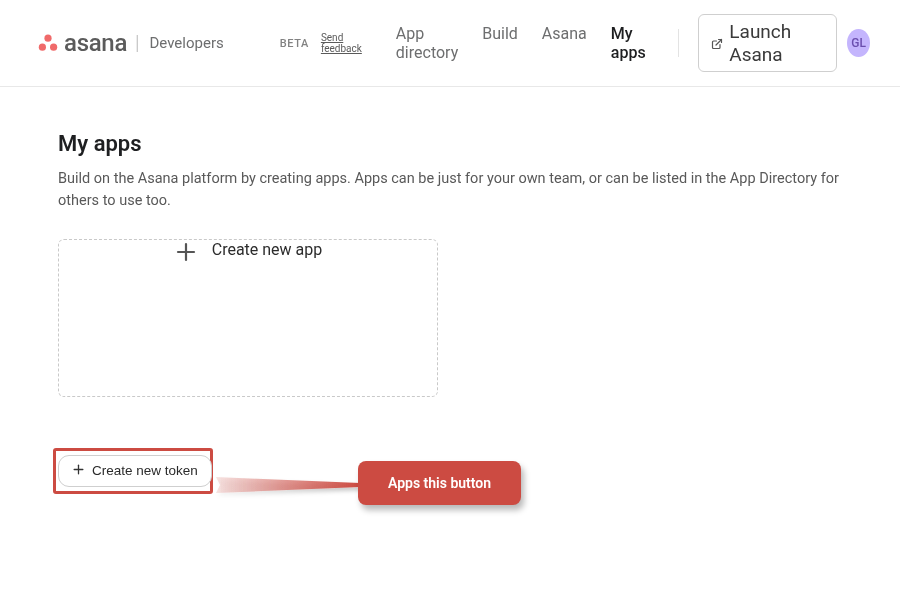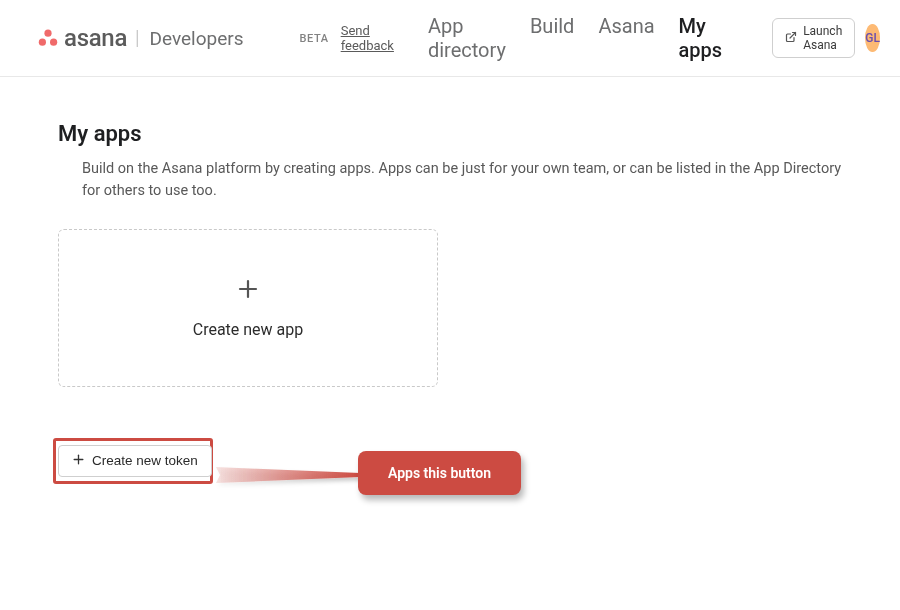--- a/index.html
+++ b/index.html
@@ -33,46 +33,46 @@
     color: #5b5b5b;
     letter-spacing: -0.3px;
   }
   .brand-sep {
     color: #b9b9b9;
     font-size: 20px;
     margin: 0 4px 0 2px;
     font-weight: 300;
   }
   .brand-dev {
-    font-size: 19px;
+    font-size: 15px;
     color: #6d6e6f;
     font-weight: 400;
   }
   .badge-beta {
     font-size: 11px;
     color: #828282;
     letter-spacing: 0.6px;
     margin-left: 6px;
     font-weight: 500;
     padding-left: 44px;
   }
   .feedback-link {
-    font-size: 13px;
+    font-size: 10px;
     color: #5a5a5a;
     text-decoration: underline;
     margin-left: 6px;
     cursor: pointer;
   }
   .nav {
     display: flex;
     gap: 24px;
     margin-left: 24px;
   }
   .nav-item {
-    font-size: 20px;
+    font-size: 16px;
     color: #6d6e6f;
     cursor: pointer;
   }
   .nav-item.active {
     color: #1e1f21;
     font-weight: 500;
   }
   .spacer { flex: 1; }
   .vline {
     width: 1px;
@@ -80,30 +80,30 @@
     background: #e3e3e3;
     margin: 0 10px;
   }
   .launch-btn {
     display: flex;
     align-items: center;
     gap: 6px;
     border: 1px solid #cfcfcf;
     border-radius: 6px;
     padding: 5px 12px;
-    font-size: 12px;
+    font-size: 19px;
     color: #3a3a3a;
     cursor: pointer;
     background: #fff;
   }
   .avatar {
     width: 28px;
     height: 28px;
     border-radius: 50%;
-    background: #fdba74;
+    background: #c4b5fd;
     color: #6a4eae;
     font-size: 12px;
     font-weight: 500;
     display: flex;
     align-items: center;
     justify-content: center;
   }
   .content {
     padding: 44px 58px 0 58px;
   }
@@ -111,30 +111,28 @@
     font-size: 22px;
     font-weight: 600;
     color: #1e1f21;
     margin-bottom: 12px;
   }
   .section-desc {
     font-size: 14.5px;
     color: #595959;
     line-height: 1.55;
     margin-bottom: 26px;
-    margin-left: 24px;
   }
   .create-app-card {
     width: 380px;
     height: 158px;
     border: 1.5px dashed #c9c9c9;
     border-radius: 6px;
     display: flex;
-    flex-direction: column;
-    align-items: center;
+    flex-direction: row;
     justify-content: center;
     gap: 14px;
     cursor: pointer;
     color: #333;
   }
   .create-app-card .plus {
     font-size: 28px;
     color: #555;
     line-height: 1;
   }
@@ -155,21 +153,21 @@
     height: 70px;
   }
   .token-btn {
     position: absolute;
     left: 0;
     top: 0;
     display: inline-flex;
     align-items: center;
     gap: 7px;
     border: 1px solid #cfcfcf;
-    border-radius: 4px;
+    border-radius: 11px;
     padding: 7px 13px;
     font-size: 13.5px;
     color: #2a2a2a;
     background: #fff;
     cursor: pointer;
   }
   .callout-box {
     position: absolute;
     left: -5px;
     top: -7px;

